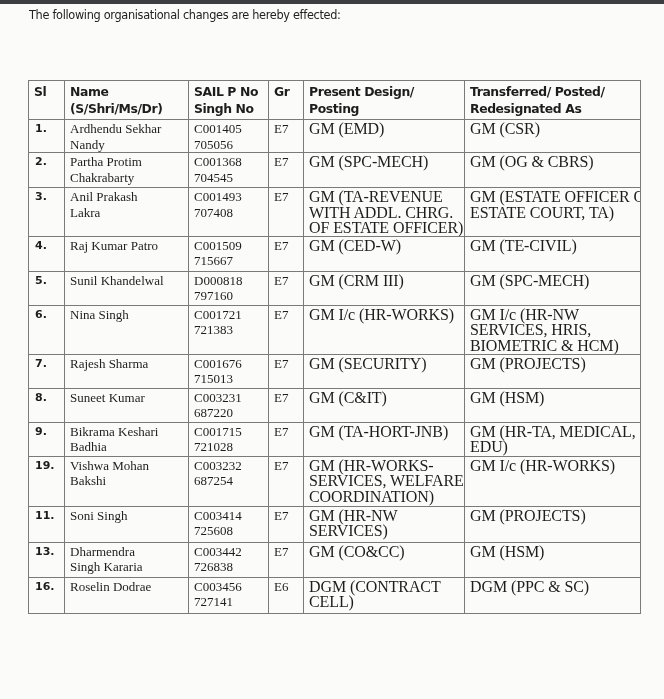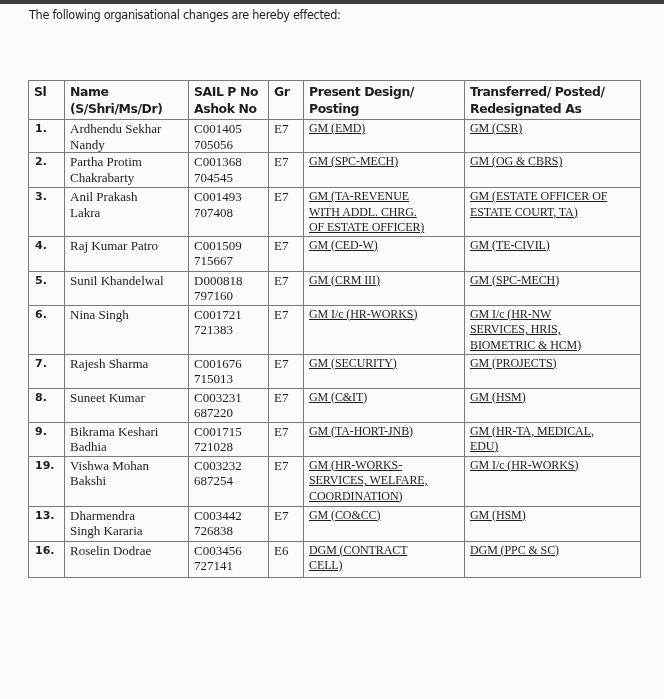--- a/index.html
+++ b/index.html
@@ -39,21 +39,21 @@
     }
     th {
       font-family: "DejaVu Sans", sans-serif;
       font-weight: bold;
       font-size: 12.4px;
       line-height: 17px;
       letter-spacing: -0.4px;
       padding-top: 2px;
     }
     td.sl { font-family: "DejaVu Sans", sans-serif; font-weight: bold; font-size: 11px; padding-left: 6px; }
-    td.post, td.trans { font-size: 12px; letter-spacing: -0.1px; text-decoration: underline; }
+    td.post, td.trans { font-size: 16px; letter-spacing: -0.1px; }
     .cell-line { display: block; white-space: nowrap; }
     tr.head { height: 39px; }
   </style>
 </head>
 <body>
 
 <div class="topbar"></div>
 
 <div class="intro">The following organisational changes are hereby effected:</div>
 
@@ -68,21 +68,21 @@
   </colgroup>
   <thead>
     <tr class="head">
       <th>Sl</th>
       <th>
         <span class="cell-line">Name</span>
         <span class="cell-line">(S/Shri/Ms/Dr)</span>
       </th>
       <th>
         <span class="cell-line">SAIL P No</span>
-        <span class="cell-line">Ashok No</span>
+        <span class="cell-line">Singh No</span>
       </th>
       <th>Gr</th>
       <th>
         <span class="cell-line">Present Design/</span>
         <span class="cell-line">Posting</span>
       </th>
       <th>
         <span class="cell-line">Transferred/ Posted/</span>
         <span class="cell-line">Redesignated As</span>
       </th>
@@ -265,20 +265,38 @@
         <td class="grade">E7</td>
         <td class="post">
           <span class="cell-line">GM (HR-WORKS-</span>
           <span class="cell-line">SERVICES, WELFARE,</span>
           <span class="cell-line">COORDINATION)</span>
         </td>
         <td class="trans">
           <span class="cell-line">GM I/c (HR-WORKS)</span>
         </td>
       </tr>
+      <tr style="height: 36px;">
+        <td class="sl">11.</td>
+        <td class="name">
+          <span class="cell-line">Soni Singh</span>
+        </td>
+        <td class="pno">
+          <span class="cell-line">C003414</span>
+          <span class="cell-line">725608</span>
+        </td>
+        <td class="grade">E7</td>
+        <td class="post">
+          <span class="cell-line">GM (HR-NW</span>
+          <span class="cell-line">SERVICES)</span>
+        </td>
+        <td class="trans">
+          <span class="cell-line">GM (PROJECTS)</span>
+        </td>
+      </tr>
       <tr style="height: 35px; padding-left: 21px;">
         <td class="sl">13.</td>
         <td class="name">
           <span class="cell-line">Dharmendra</span>
           <span class="cell-line">Singh Kararia</span>
         </td>
         <td class="pno">
           <span class="cell-line">C003442</span>
           <span class="cell-line">726838</span>
         </td>

